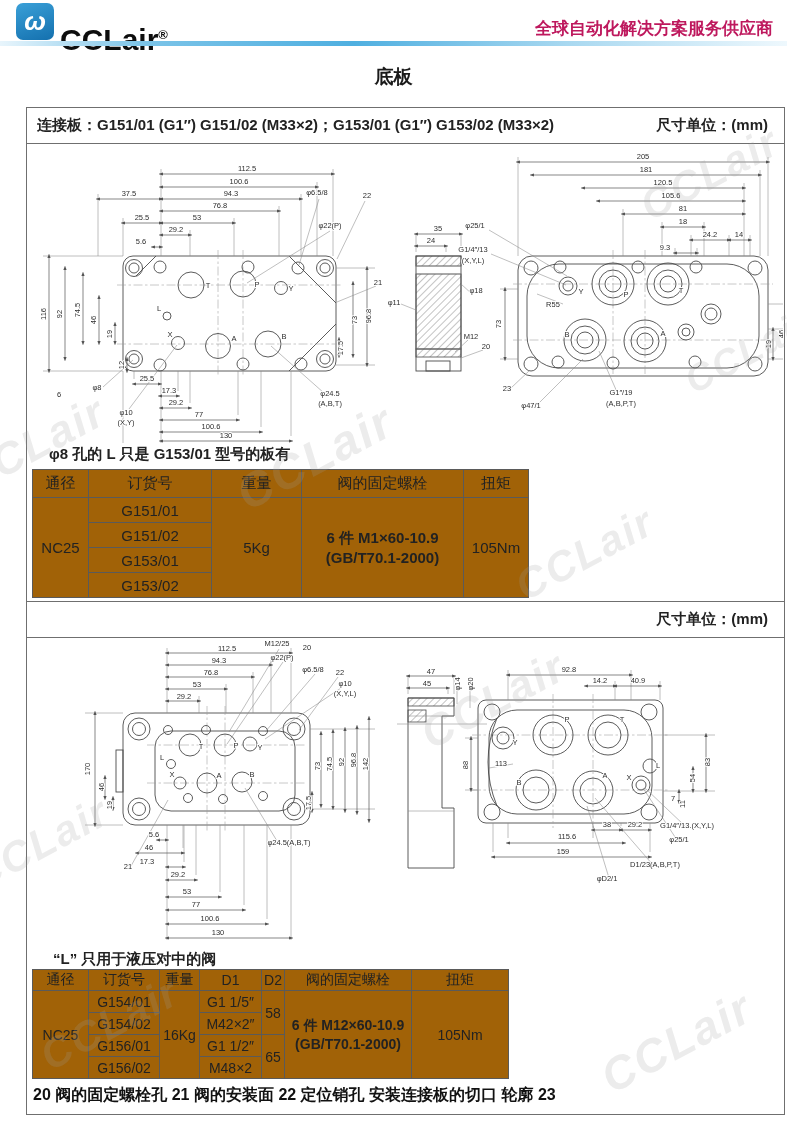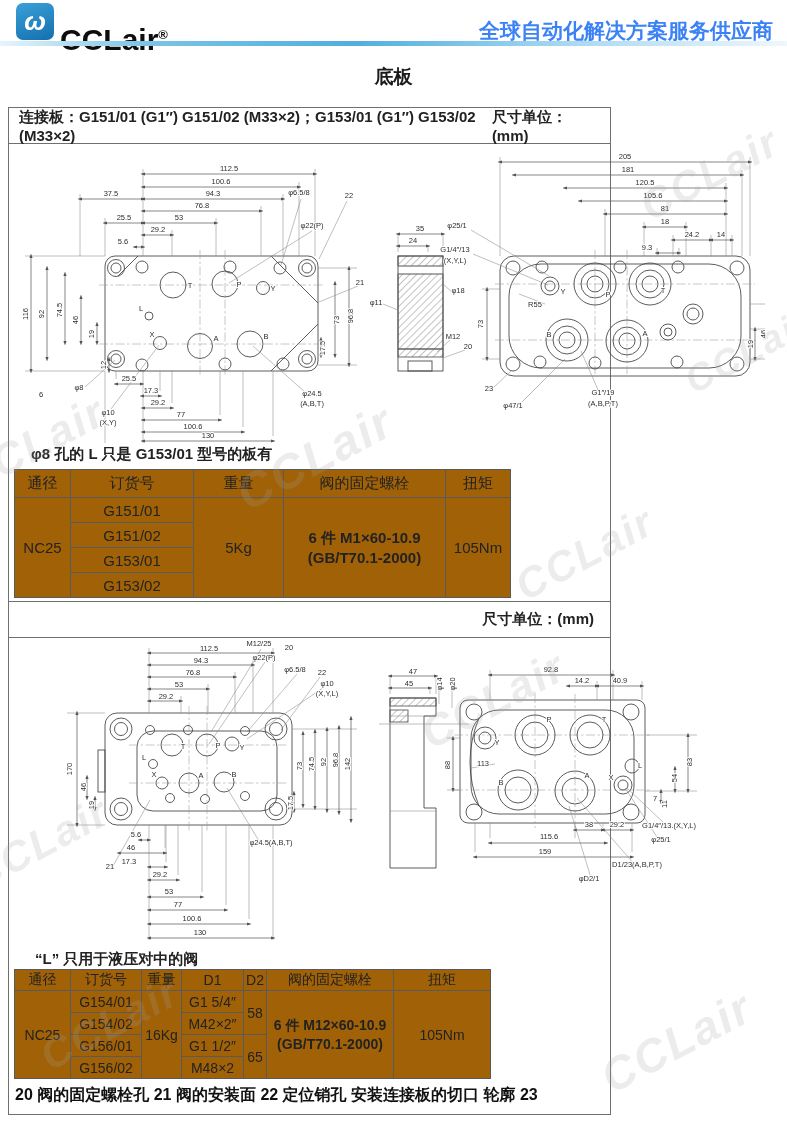--- a/index.html
+++ b/index.html
@@ -10,27 +10,27 @@
   
   .wm { position:absolute; color:rgba(160,160,160,.20); font-weight:bold; font-style:italic;
         transform:rotate(-28deg); letter-spacing:2px; white-space:nowrap; pointer-events:none; z-index:5; }
 
   
   .logo-box { position:absolute; left:16px; top:3px; width:38px; height:37px; border-radius:7px;
               background:linear-gradient(160deg,#3aa0d8,#1470ae); color:#fff; display:flex;
               align-items:center; justify-content:center; font-size:26px; font-weight:bold; font-style:italic; }
   .logo-text { position:absolute; left:60px; top:4px; font-size:30px; font-weight:800; color:#0d0d0d;margin-top:19px; }
   .logo-reg { font-size:13px; vertical-align:super; font-weight:bold; }
-  .tagline { position:absolute; right:14px; top:17px; font-size:21px; font-weight:bold; color:#3b82f6; }
+  .tagline { position:absolute; right:14px; top:17px; font-size:17px; font-weight:bold; color:#be185d; }
   .grad { position:absolute; top:41px; left:0; right:0; height:5px;
           background:linear-gradient(90deg,#e8f5fc,#7cc4e8 18%,#4fafe0 45%,#a8d8f0 72%,#eef8fd); }
   .title { position:absolute; top:64px; left:0; right:0; text-align:center; font-size:19px; font-weight:bold; color:#1a1a1a; }
 
   
-  .outer { position:absolute; left:8px; top:107px; width:603px; height:1008px; border:1.5px solid #6f6f6f; background:transparent; }
+  .outer { position:absolute; left:26px; top:107px; width:759px; height:1008px; border:1.5px solid #6f6f6f; background:transparent; }
   .strip { height:36px; border-bottom:1.5px solid #6f6f6f; display:flex; align-items:center;
            padding:0 10px; font-size:15px; font-weight:bold; color:#222; }
   .strip .unit { margin-left:auto; padding-right:6px; }
   .cell { position:relative; }
   .cell1 { height:458px; border-bottom:1.5px solid #6f6f6f; }
   .cell2 { height:470px; }
   .note { position:absolute; font-size:15px; font-weight:bold; color:#222; }
   .footer-note { position:absolute; left:6px; top:447px; font-size:16px; font-weight:bold; color:#111;text-align:right; }
 
   
@@ -532,21 +532,21 @@
           <th>重量</th>
           <th>D1</th>
           <th>D2</th>
           <th>阀的固定螺栓</th>
           <th>扭矩</th>
         </tr>
         <tr>
           <td rowspan="4">NC25</td>
           <td>G154/01</td>
           <td rowspan="4">16Kg</td>
-          <td>G1 5/4″</td>
+          <td>G1 1/5″</td>
           <td rowspan="2">58</td>
           <td rowspan="4" class="bolt-cell">
             <div>6 件 M12×60-10.9</div>
             <div>(GB/T70.1-2000)</div>
           </td>
           <td rowspan="4">105Nm</td>
         </tr>
         <tr>
           <td>G154/02</td>
           <td>M42×2″</td>

